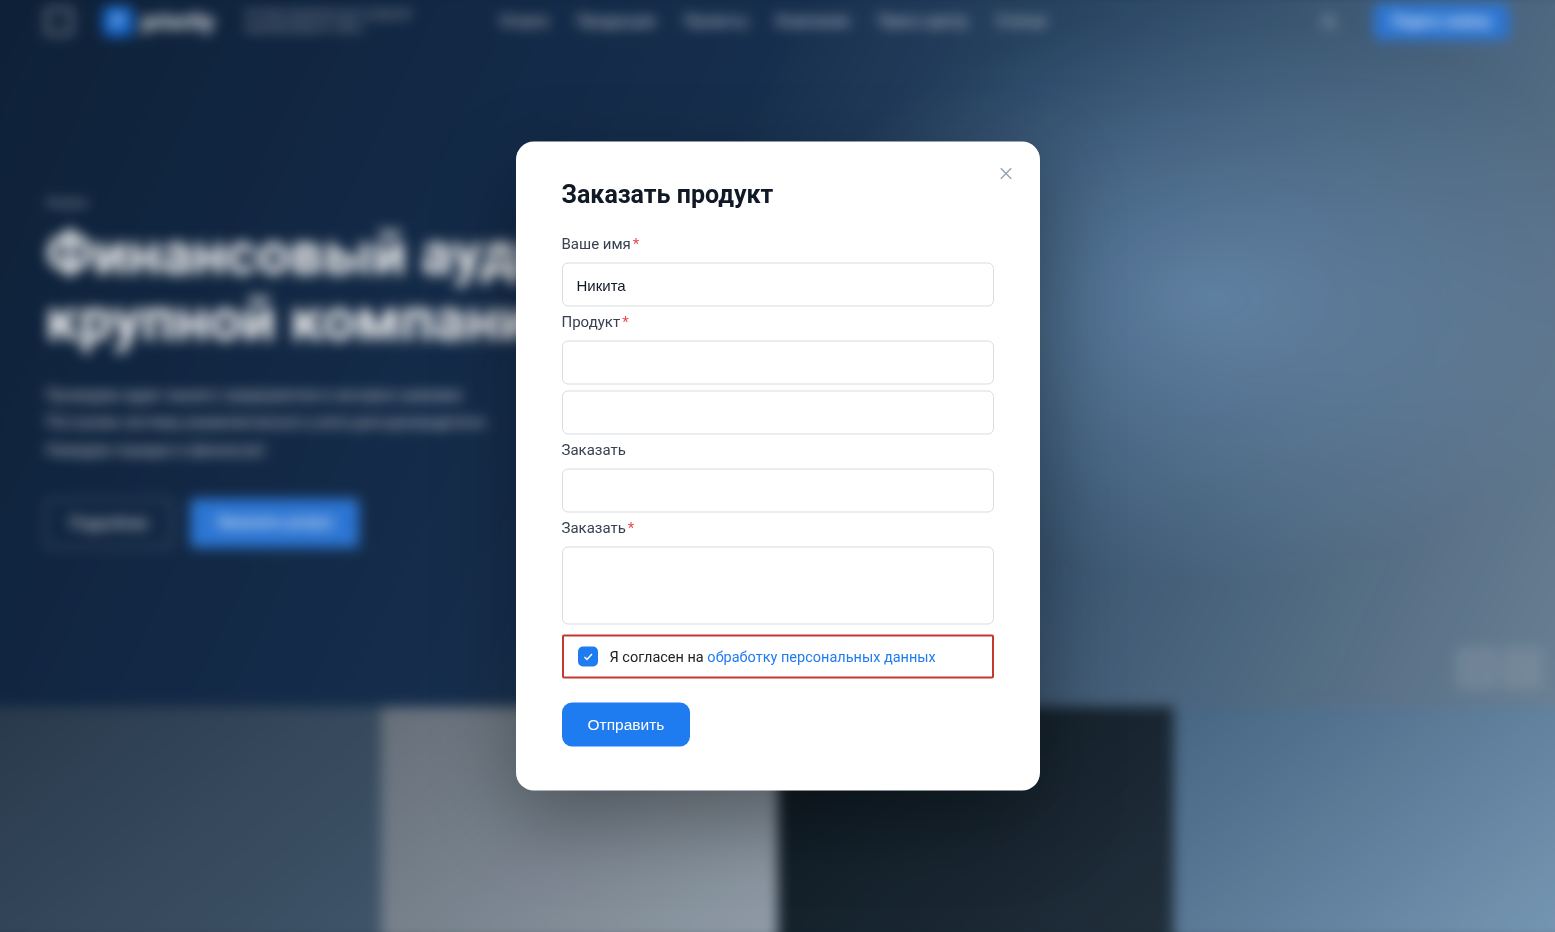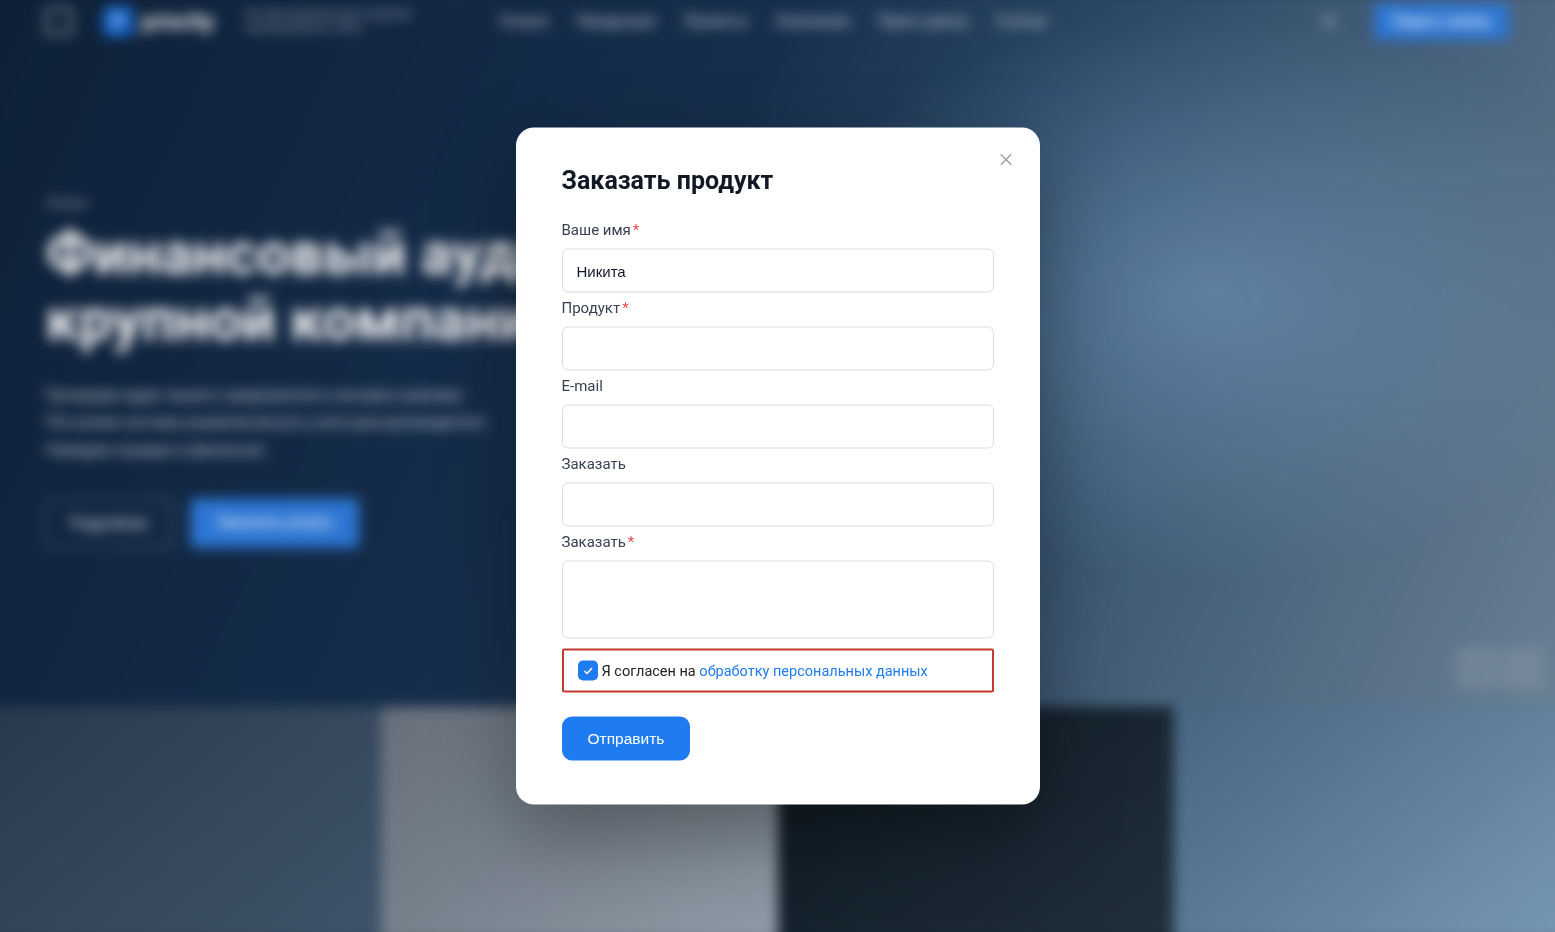--- a/index.html
+++ b/index.html
@@ -137,21 +137,21 @@
     font-size:15px;
     color:#111926;
     background:#fff;
   }
   textarea.form-control { height:78px; padding:10px 14px; resize:none; }
 
   .consent-box {
     border:2px solid #c23a2e;
     border-radius:2px;
     padding:10px 14px;
-    display:flex; align-items:center; gap:4px;
+    display:flex; align-items:center; gap:12px;
     margin: 4px 0 24px 0;
   }
   .chk {
     width:20px;height:20px;border-radius:5px;background:#1f7cf0;
     display:flex;align-items:center;justify-content:center;flex:none;
     cursor:pointer;border:none;
   }
   .chk svg{width:12px;height:12px;stroke:#fff;stroke-width:3;fill:none;}
   .consent-text { font-size:14.5px; color:#222; }
   .consent-text a { color:#1f7cf0; text-decoration:none; }
@@ -243,23 +243,20 @@
   </div>
 
   <div class="form-group">
     <label class="form-label">
       <span>Продукт</span><span class="req">*</span>
     </label>
     <input class="form-control" type="text" value="" style="">
   </div>
 
   <div class="form-group">
-    <label class="form-label">
-      <span>E-mail</span>
-    </label>
     <input class="form-control" type="text" value="" style="">
   </div>
 
   <div class="form-group">
     <label class="form-label">
       <span>Заказать</span>
     </label>
     <input class="form-control" type="text" value="" style="">
   </div>
 

